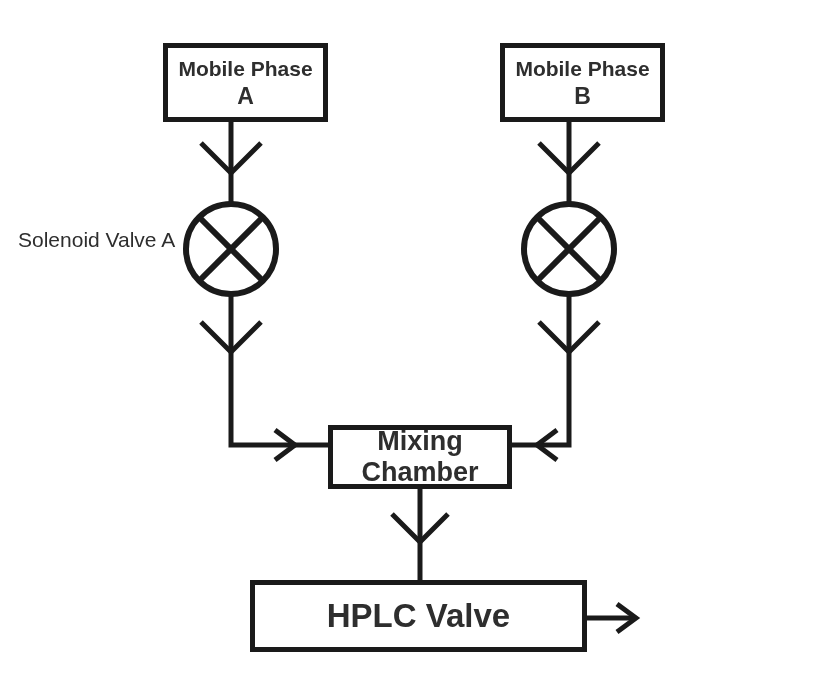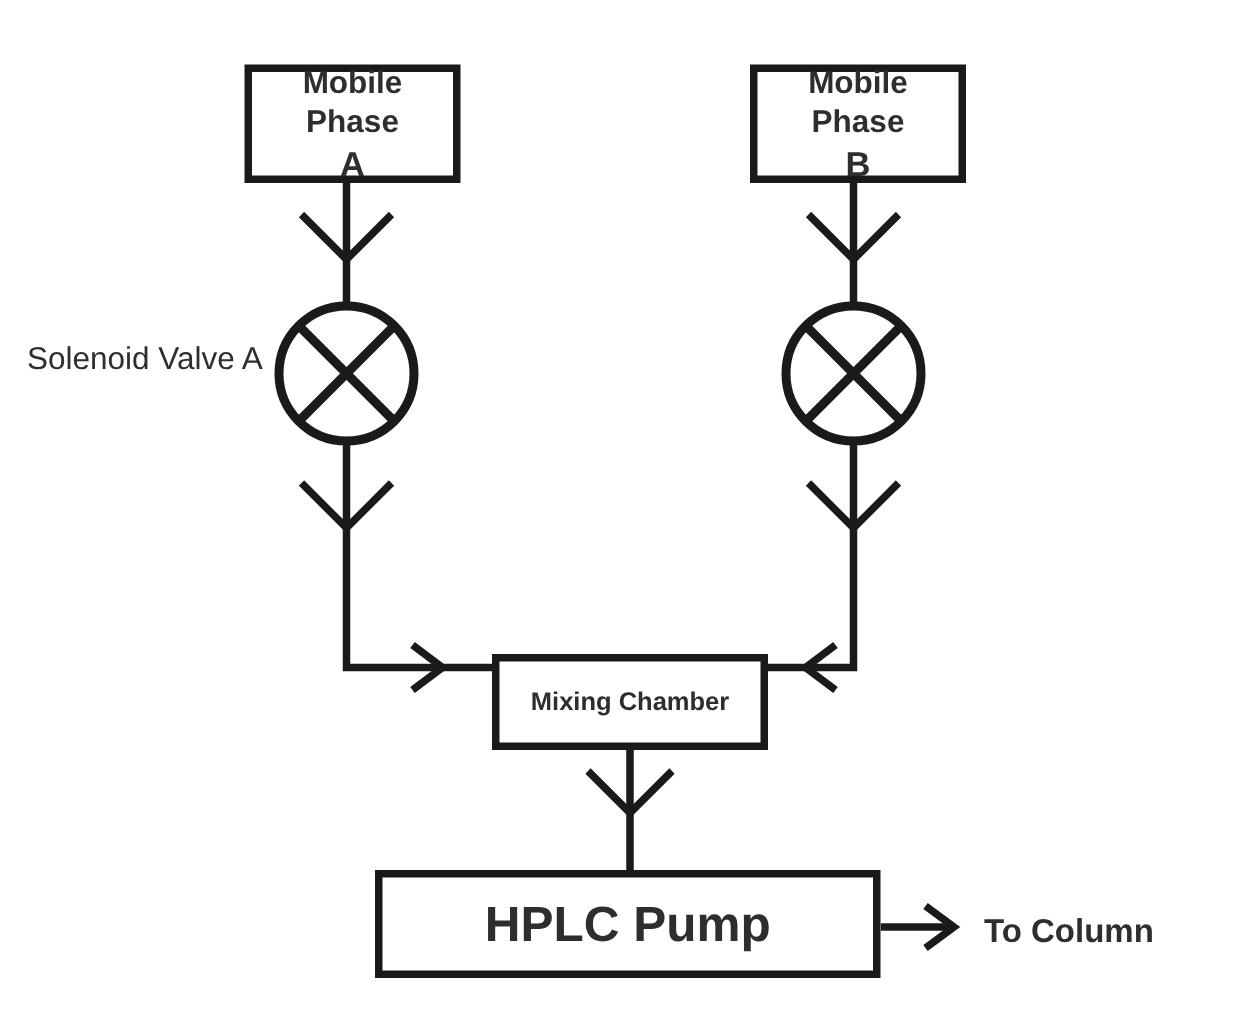--- a/index.html
+++ b/index.html
@@ -27,33 +27,33 @@
     box-sizing: border-box;
     display: flex;
     flex-direction: column;
     align-items: center;
     justify-content: center;
     color: #2e2e2e;
     text-align: center;
     font-weight: 600;
   }
   .phase-box {
-    width: 144px;
+    width: 165px;
     height: 79px;
     font-size: 21px;
     line-height: 26px;
   }
   .phase-box .phase-letter {
     font-size: 23px;
     line-height: 28px;
   }
   .mixing-box {
-    left: 328px; top: 436px;
+    left: 328px; top: 425px;
     width: 184px; height: 64px;
-    font-size: 17px;
+    font-size: 27px;
   }
   .pump-box {
     left: 250px; top: 580px;
     width: 337px; height: 72px;
     font-size: 33px;
   }
   .side-label {
     position: absolute;
     color: #2e2e2e;
     font-size: 21px;
@@ -119,18 +119,17 @@
     <div class="phase-letter">B</div>
   </div>
 
   <div class="side-label" style="left:18px; top:228px;">Solenoid Valve A</div>
 
   <div class="node-box mixing-box">
     <div>Mixing Chamber</div>
   </div>
 
   <div class="node-box pump-box">
-    <div>HPLC Pump</div>
+    <div>HPLC Valve</div>
   </div>
 
-  <div class="to-column-label">To Column</div>
 
 </div>
 
 </body></html>

